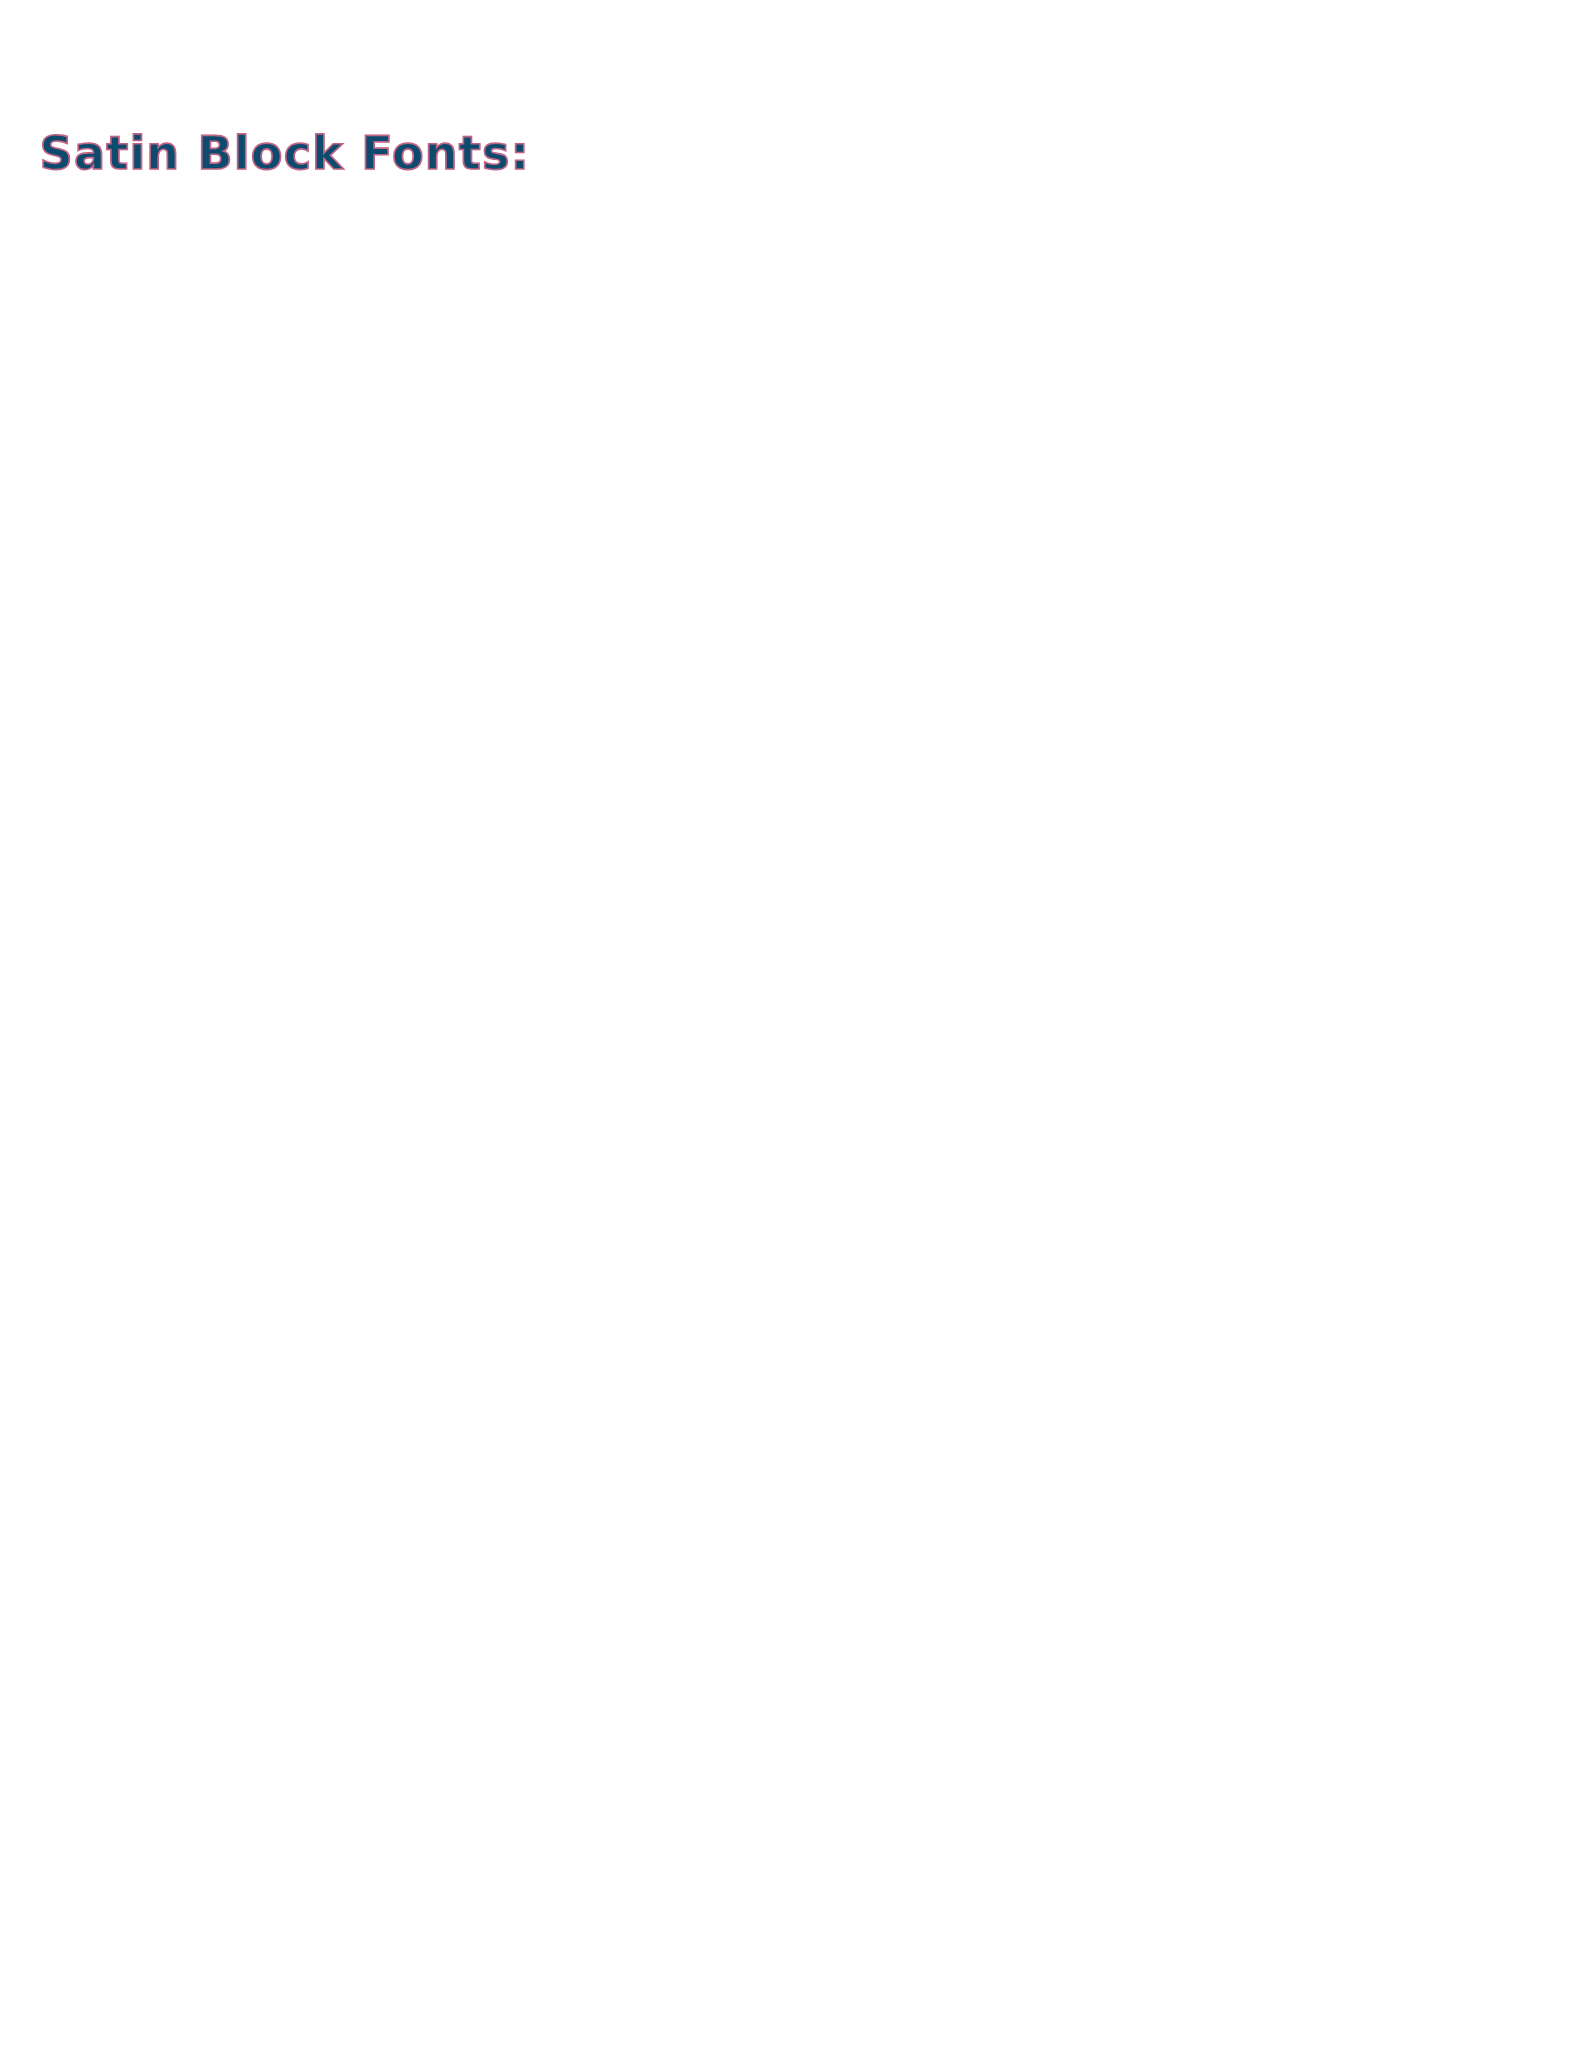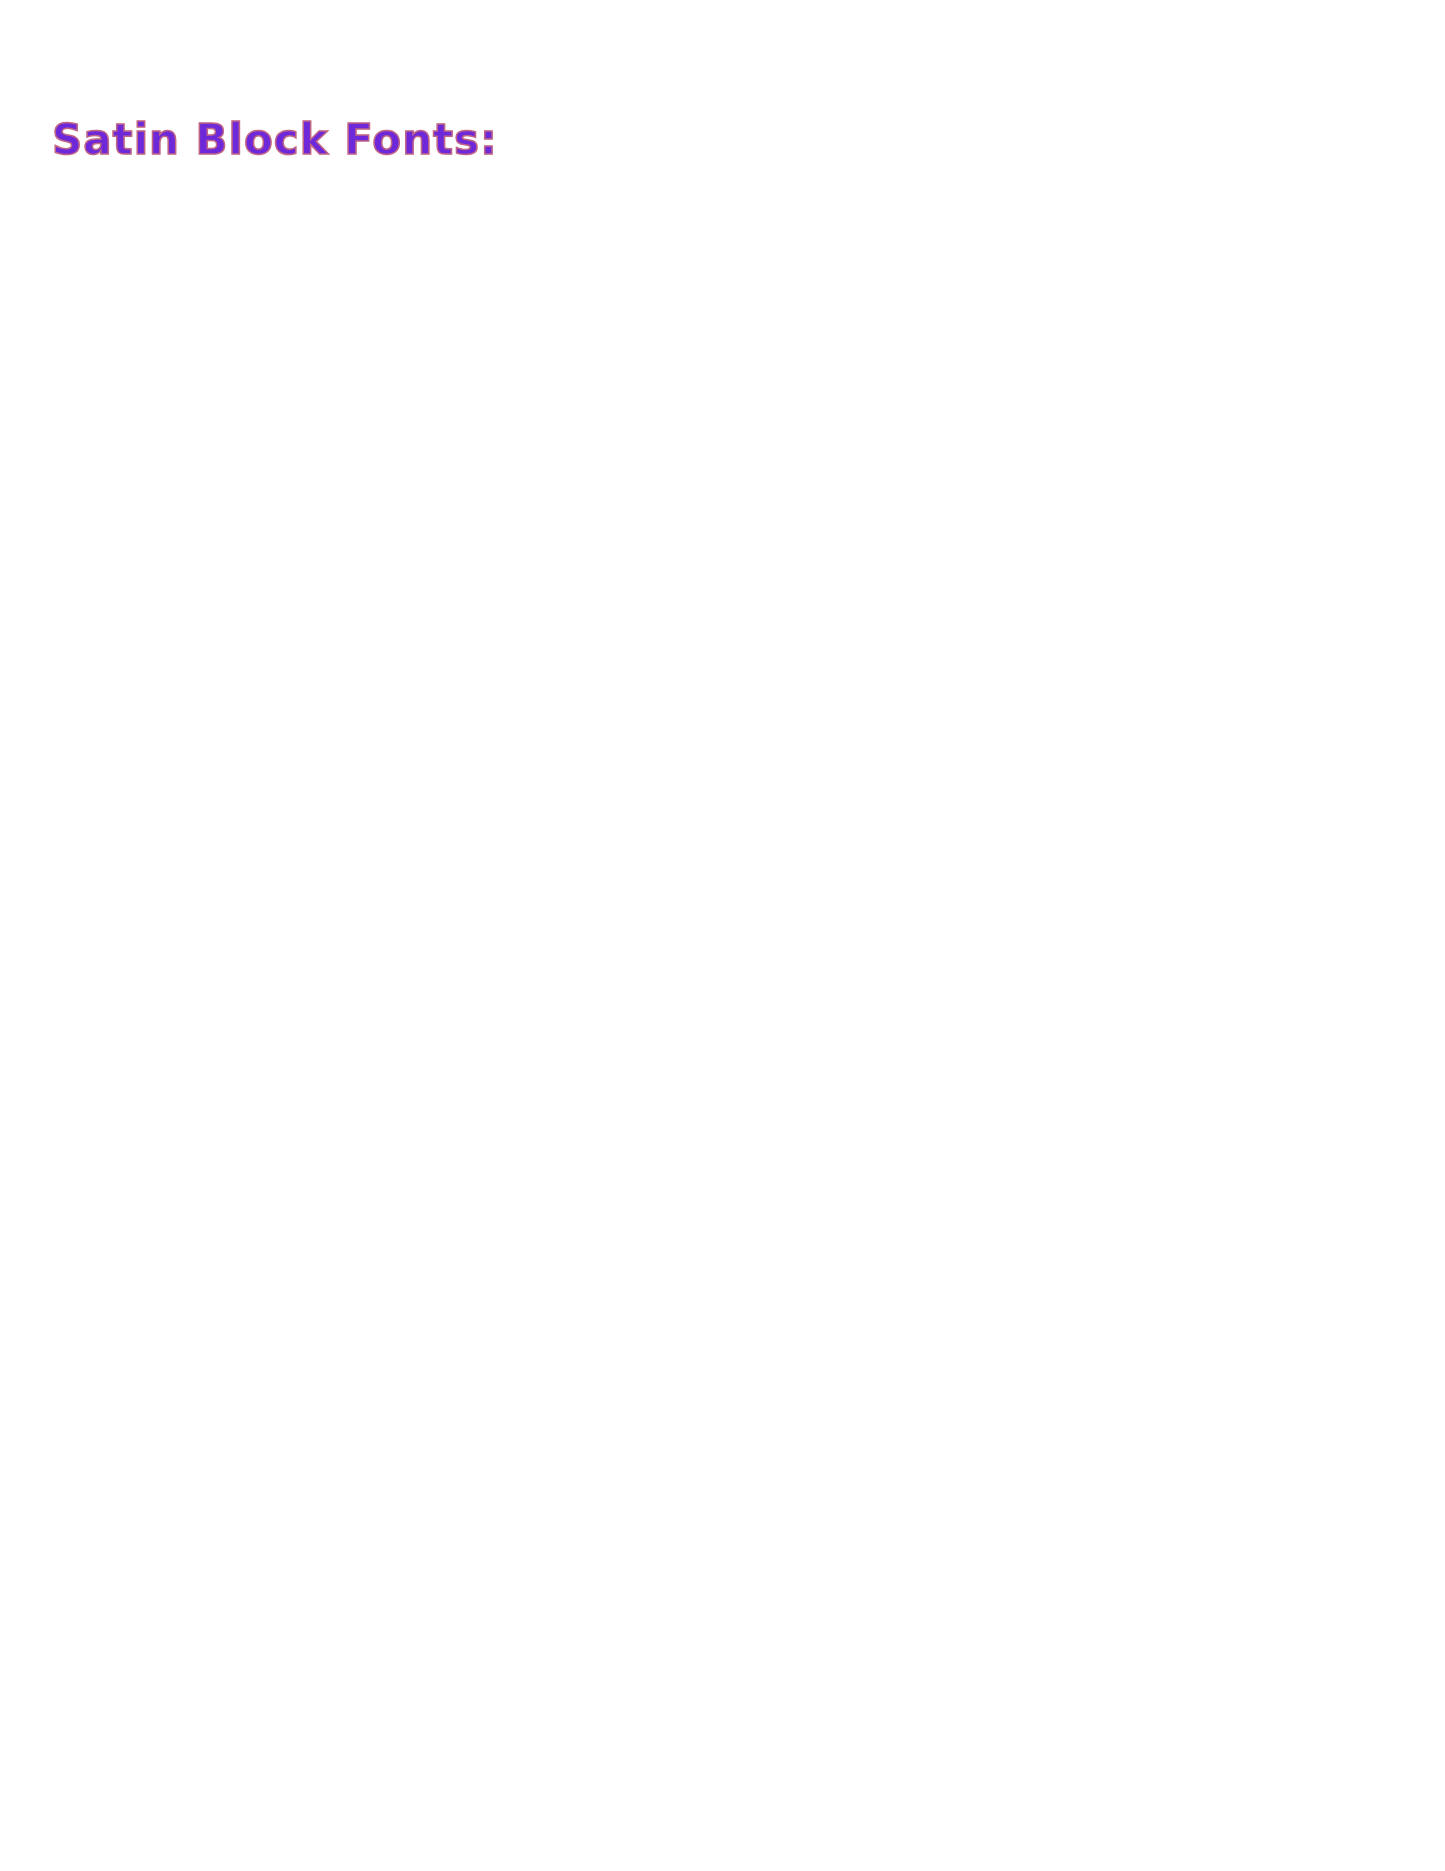--- a/index.html
+++ b/index.html
@@ -17,27 +17,27 @@
   }
   .page {
     position: absolute;
     left: 0; top: 0;
     width: 1445px;
     height: 1871px;
     background: #fff;
   }
   .heading {
     position: absolute;
-    left: 52px;
+    left: 36px;
     top: 115px;
     font-family: "DejaVu Sans", sans-serif;
     font-weight: bold;
     font-size: 42px;
     letter-spacing: 1px;
-    color: #6d28d9;
+    color: #0c4a6e;
     -webkit-text-stroke: 1.5px #c06585;
     text-shadow: 0 0 1px #c06585;
     white-space: nowrap;
   }
   .grid {
     position: absolute;
     left: 0;
     top: 160px;
     width: 1445px;
   }

